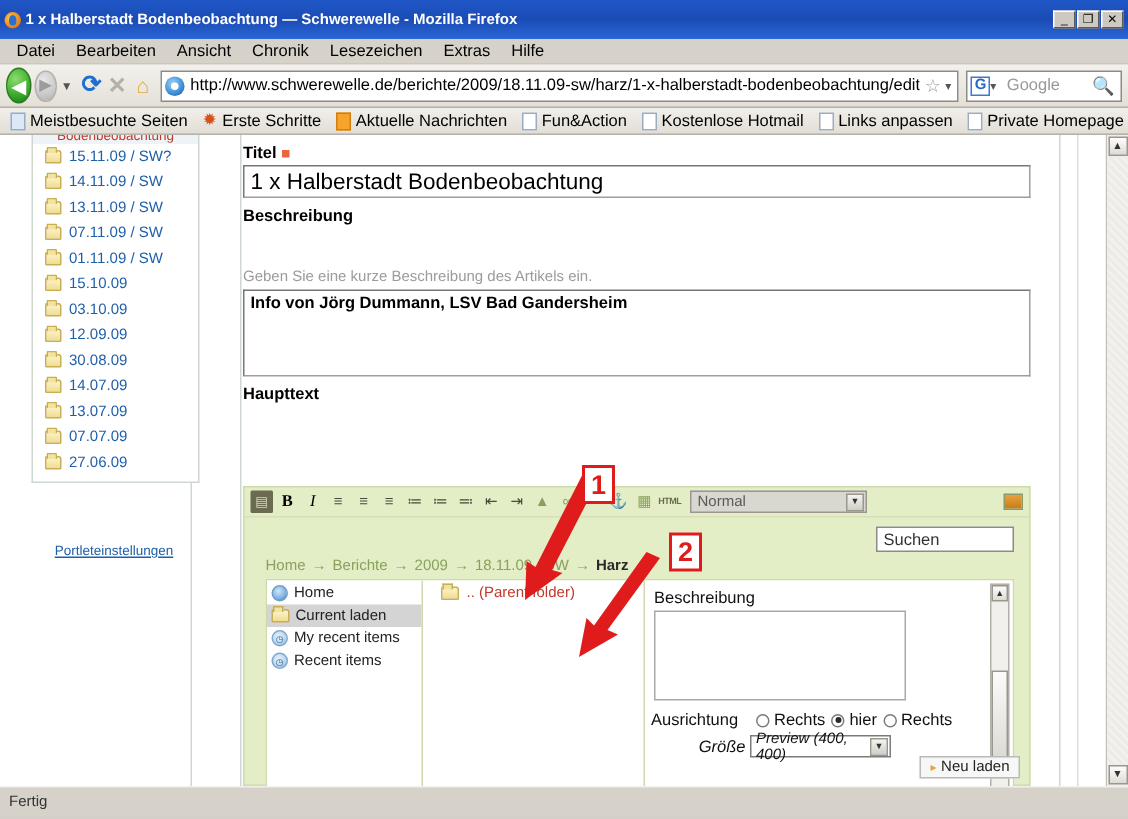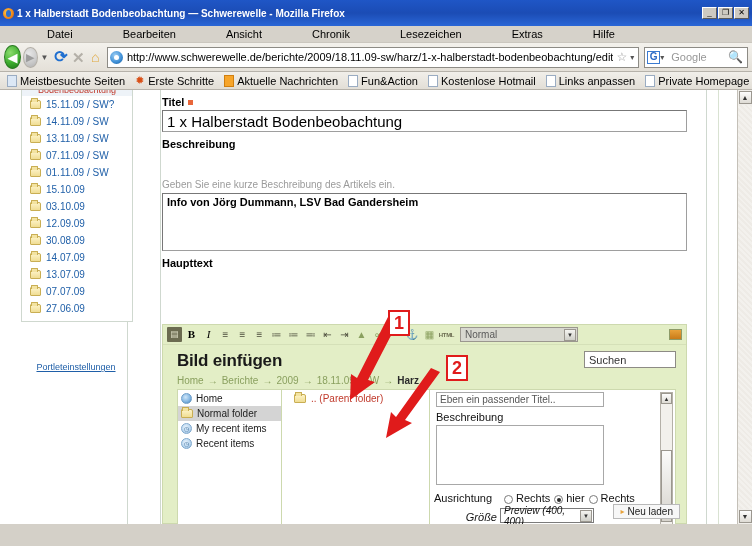--- a/index.html
+++ b/index.html
@@ -51,21 +51,20 @@
     height: 17px;
     background: #d6d2ca;
     display: flex; align-items: center;
     padding-left: 4px;
     border-bottom: 1px solid #cbc7bf;
   }
   .menu-item {
     font-size: 11px; color: #000;
     padding: 1px 7px;
     white-space: nowrap;
-    margin-left: 36px;
   }
 
   
   .navbar {
     height: 29px;
     background: linear-gradient(to bottom,#f3f1ec 0%, #e4e0d8 100%);
     display: flex; align-items: center;
     padding: 0 4px;
     gap: 2px;
     border-bottom: 1px solid #b6b2aa;
@@ -306,21 +305,21 @@
   .parent-row { display:flex;align-items:center;gap:5px;padding:3px 0 0 12px;font-size:10px;color:#c0392b;}
 
   .dlg-right { flex:1; position:relative; background:#fff; padding: 2px 0 0 4px; overflow:hidden;}
   .dr-field {
     width:168px;height:15px;border:1px solid #a8a8a8;background:#fff;
     font-size:10px;color:#555;padding:0 3px;display:flex;align-items:center;
     margin-left:2px;
   }
   .dr-label { font-size:11px; color:#111; margin: 4px 0 2px 2px;}
   .dr-textarea { width:168px;height:60px;border:1px solid #a8a8a8;background:#fff;margin-left:2px;}
-  .dr-row { display:flex;align-items:flex-end;font-size:11px;color:#111;margin-top:7px;}
+  .dr-row { display:flex;align-items:center;font-size:11px;color:#111;margin-top:7px;}
   .dr-row .rlbl { width:66px; text-align:left; }
   .dr-row .rlbl.r { text-align:right; width:66px; padding-right:3px;}
   .radio {
     width:9px;height:9px;border-radius:50%;background:#fff;border:1px solid #7b7b7b;
     display:inline-flex;align-items:center;justify-content:center;margin:0 3px 0 4px;flex:none;
   }
   .radio.on:after{content:"";width:4px;height:4px;border-radius:50%;background:#2b2b2b;}
   .size-select {
     width:94px;height:15px;background:#fff;border:1px solid #7b7b7b;
     display:flex;align-items:center;justify-content:space-between;
@@ -544,21 +543,20 @@
             <div class="tbtn html">HTML</div>
             <div class="style-select">
               <span>Normal</span>
               <span class="sel-arrow">▼</span>
             </div>
             <div class="tb-right"></div>
           </div>
 
           <div class="dialog">
             <div class="dlg-title-row">
-              <div class="dlg-title">Bild einfügen</div>
               <div class="dlg-search">Suchen</div>
             </div>
 
             <div class="breadcrumb">
               <span class="crumb">Home</span>
               <span class="sep">→</span>
               <span class="crumb">Berichte</span>
               <span class="sep">→</span>
               <span class="crumb">2009</span>
               <span class="sep">→</span>
@@ -569,42 +567,41 @@
 
             <div class="dlg-body">
 
               <div class="dlg-left">
                 <div class="dl-item">
                   <span class="dl-ico-globe"></span>
                   <span>Home</span>
                 </div>
                 <div class="dl-item sel">
                   <span class="dl-ico-folder"></span>
-                  <span>Normal folder</span>
+                  <span>Current laden</span>
                 </div>
                 <div class="dl-item">
                   <span class="dl-ico-clock">◷</span>
                   <span>My recent items</span>
                 </div>
                 <div class="dl-item">
                   <span class="dl-ico-clock">◷</span>
                   <span>Recent items</span>
                 </div>
               </div>
 
               <div class="dlg-mid">
                 <div class="parent-row">
                   <span class="dl-ico-folder"></span>
                   <span>.. (Parent folder)</span>
                 </div>
 
               </div>
 
               <div class="dlg-right">
-                <div class="dr-field">Eben ein passender Titel..</div>
                 <div class="dr-label">Beschreibung</div>
                 <div class="dr-textarea"></div>
 
                 <div class="dr-row">
                   <span class="rlbl">Ausrichtung</span>
                   <span class="radio"></span>
                   <span>Rechts</span>
                   <span class="radio on"></span>
                   <span>hier</span>
                   <span class="radio"></span>
@@ -647,13 +644,16 @@
 
     </div>
 
     <div class="page-scroll">
       <div class="sb-arrow">▲</div>
       <div class="sb-track"></div>
       <div class="sb-arrow">▼</div>
     </div>
   </div>
 
+  <div class="statusbar">
+    <div class="status-left">Fertig</div>
+  </div>
 </div>
 
 </body></html>

